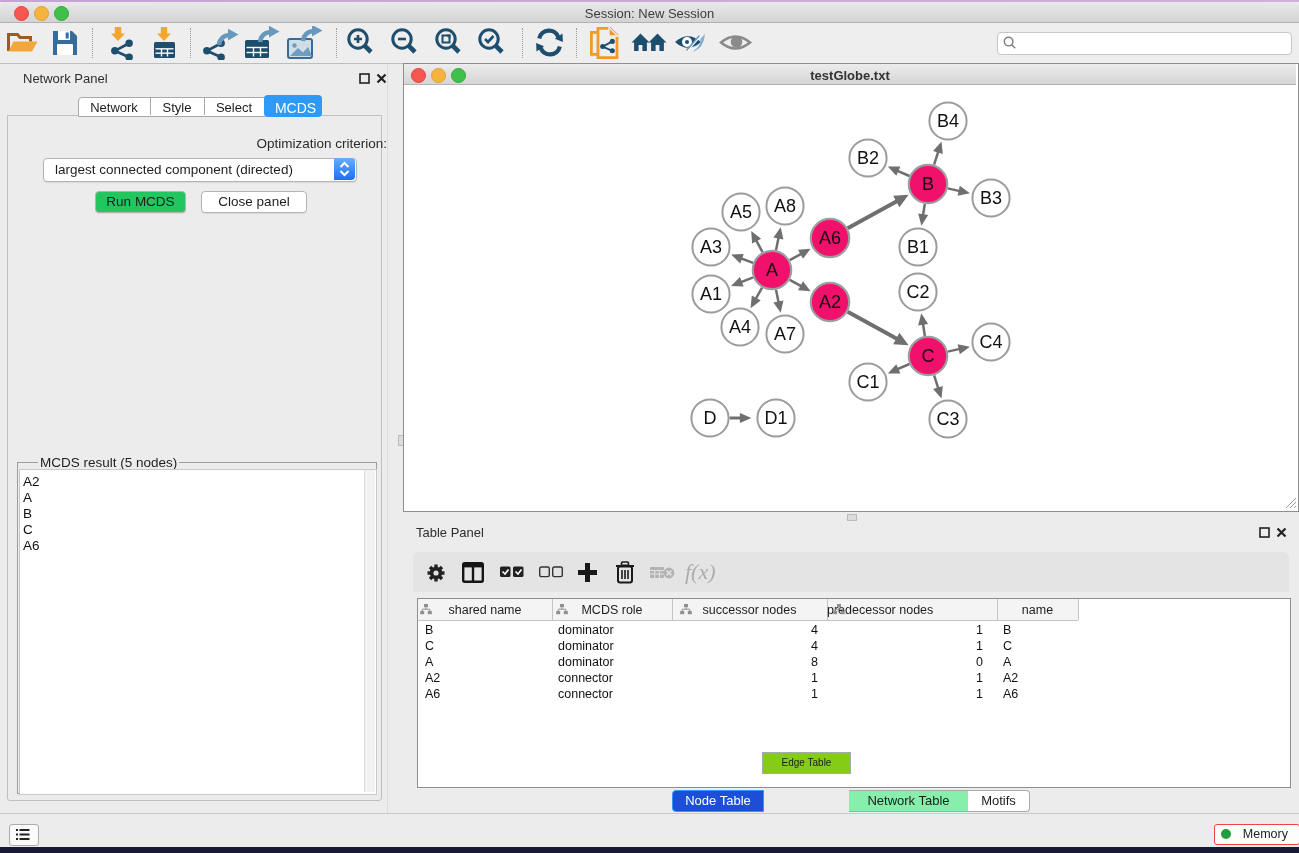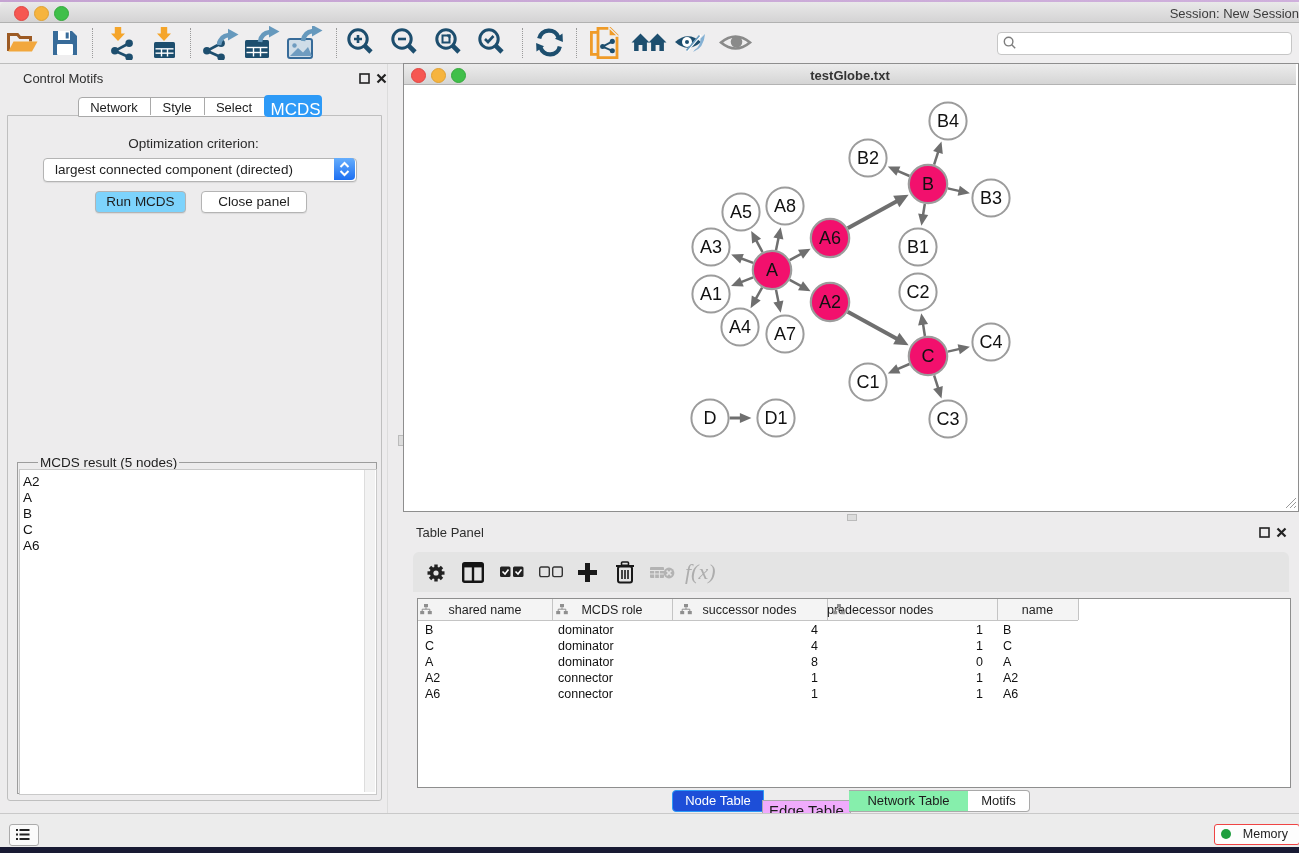--- a/index.html
+++ b/index.html
@@ -8,21 +8,21 @@
 </style></head><body>
 
 <div class="abs" style="left:0;top:0;width:1299px;height:2px;background:linear-gradient(90deg,#c5a3d2,#cfb0dc)"></div>
 
 <div class="abs" style="left:0;top:2px;width:1299px;height:845px;background:#edeced;border-radius:5px 5px 0 0"></div>
 
 <div class="abs" style="left:0;top:2px;width:1299px;height:20px;background:linear-gradient(#e9e9e9,#d4d3d4);border-bottom:1px solid #b1b1b1;border-radius:5px 5px 0 0"></div>
 <div class="tl" style="left:14px;background:#f65751;border:0.5px solid #df4643"></div>
 <div class="tl" style="left:34px;background:#f6b43e;border:0.5px solid #dfa134"></div>
 <div class="tl" style="left:54px;background:#40bf4a;border:0.5px solid #35a93d"></div>
-<div class="abs" style="left:0;top:6px;width:1299px;text-align:right;font-size:13px;color:#3c3c3c">Session: New Session</div>
+<div class="abs" style="left:0;top:6px;width:1299px;text-align:center;font-size:13px;color:#3c3c3c">Session: New Session</div>
 
 <div class="abs" style="left:0;top:23px;width:1299px;height:40px;background:#efeeef;border-bottom:1px solid #bdbdbd"></div>
 
 <svg class="abs" style="left:6px;top:28px" width="34" height="30" viewBox="0 0 34 30">
  <path d="M2.5 23 V6.5 h9 l2.5 3 h10.5 v4" fill="none" stroke="#9c5a24" stroke-width="3"></path>
  <path d="M7.5 13.5 h24 l-5.5 10 H2.3 z" fill="#f2a73d"></path>
 </svg>
 <svg class="abs" style="left:51px;top:28px" width="28" height="30" viewBox="0 0 28 30">
  <path d="M2 3 h19 l5 5 v19 H2 z" fill="#376b99"></path>
  <rect x="7" y="3" width="12" height="9" fill="#fff"></rect>
@@ -135,50 +135,50 @@
  <circle cx="5.6" cy="5.6" r="4.3" fill="none" stroke="#7d7d7d" stroke-width="1.4"></circle>
  <line x1="8.8" y1="8.8" x2="12.2" y2="12.2" stroke="#7d7d7d" stroke-width="1.4"></line>
 </svg>
 <div class="vsep" style="left:92px"></div>
 <div class="vsep" style="left:190px"></div>
 <div class="vsep" style="left:336px"></div>
 <div class="vsep" style="left:522px"></div>
 <div class="vsep" style="left:576px"></div>
 
 <div class="abs" style="left:0;top:64px;width:387px;height:749px;background:#edeced;border-right:1px solid #dcdcdc"></div>
-<div class="abs" style="left:23px;top:71px;font-size:13px;color:#2e2e2e">Control Motifs</div>
+<div class="abs" style="left:23px;top:71px;font-size:13px;color:#2e2e2e">Network Panel</div>
 <svg class="abs" style="left:359px;top:73px" width="11" height="11" viewBox="0 0 11 11">
     <rect x="1" y="1" width="9" height="9" fill="none" stroke="#222" stroke-width="1.6"></rect>
   </svg>
 <svg class="abs" style="left:376px;top:73px" width="11" height="11" viewBox="0 0 11 11">
     <path d="M1.5 1.5 L9.5 9.5 M9.5 1.5 L1.5 9.5" stroke="#222" stroke-width="2.2"></path>
   </svg>
 
 <div class="abs" style="left:7px;top:115px;width:373px;height:684px;background:#edeced;border:1px solid #bfbfbf;border-radius:0 0 3px 3px"></div>
 
 <div class="abs" style="left:78px;top:97px;width:186px;height:18px;background:#fff;border:1px solid #a9a9a9;border-radius:4px 0 0 0"></div>
 <div class="abs" style="left:150px;top:97px;width:0;height:18px;border-left:1px solid #a9a9a9"></div>
 <div class="abs" style="left:204px;top:97px;width:0;height:18px;border-left:1px solid #a9a9a9"></div>
 <div class="abs" style="left:264px;top:95px;width:58px;height:22px;background:#2d9af7;border-radius:4px"></div>
 <div class="abs" style="left:78px;top:100px;width:72px;text-align:center;font-size:13px;color:#1c1c1c">Network</div>
 <div class="abs" style="left:150px;top:100px;width:54px;text-align:center;font-size:13px;color:#1c1c1c">Style</div>
 <div class="abs" style="left:204px;top:100px;width:60px;text-align:center;font-size:13px;color:#1c1c1c">Select</div>
-<div class="abs" style="left:264px;top:100px;width:63px;text-align:center;font-size:17px;color:#fff">MCDS</div>
-
-<div class="abs" style="left:0;top:136px;width:387px;text-align:center;font-size:13.5px;color:#2a2a2a">Optimization criterion:</div>
+<div class="abs" style="left:264px;top:100px;width:63px;text-align:center;font-size:14px;color:#fff">MCDS</div>
+
+<div class="abs" style="left:0;top:136px;width:387px;text-align:right;font-size:13.5px;color:#2a2a2a">Optimization criterion:</div>
 
 <div class="abs" style="left:43px;top:158px;width:312px;height:22px;background:#fff;border:1px solid #b4b4b4;border-radius:4px;box-shadow:0 1px 1px rgba(0,0,0,.08)"></div>
 <div class="abs" style="left:55px;top:162px;font-size:13.5px;color:#1e1e1e">largest connected component (directed)</div>
 <div class="abs" style="left:334px;top:158px;width:21px;height:22px;background:linear-gradient(#66aefd,#1d6ff2);border-radius:0 4px 4px 0"></div>
 <svg class="abs" style="left:338px;top:161px" width="13" height="16" viewBox="0 0 13 16">
  <path d="M2.5 6 L6.5 2 L10.5 6" fill="none" stroke="#fff" stroke-width="2"></path>
  <path d="M2.5 10 L6.5 14 L10.5 10" fill="none" stroke="#fff" stroke-width="2"></path>
 </svg>
 
-<div class="abs" style="left:95px;top:191px;width:89px;height:20px;background:#7dd3fc;border:1px solid #b4b4b4;border-radius:4px;box-shadow:0 1px 1px rgba(0,0,0,.08);text-align:center;font-size:13.5px;color:#1e1e1e;line-height:19px">Run MCDS</div>
+<div class="abs" style="left:95px;top:191px;width:89px;height:20px;background:#22c55e;border:1px solid #b4b4b4;border-radius:4px;box-shadow:0 1px 1px rgba(0,0,0,.08);text-align:center;font-size:13.5px;color:#1e1e1e;line-height:19px">Run MCDS</div>
 <div class="abs" style="left:201px;top:191px;width:104px;height:20px;background:#fff;border:1px solid #b4b4b4;border-radius:4px;box-shadow:0 1px 1px rgba(0,0,0,.08);text-align:center;font-size:13.5px;color:#1e1e1e;line-height:19px">Close panel</div>
 
 <fieldset class="abs" style="left:17px;top:455px;width:358px;height:337px;margin:0;padding:0;border:1px solid #9d9d9d;border-radius:0">
 <legend style="margin-left:20px;padding:0 2px;font-size:13.5px;color:#1e1e1e">MCDS result (5 nodes)</legend>
 </fieldset>
 <div class="abs" style="left:19px;top:469px;width:356px;height:324px;background:#fff;border:1px solid #c9c9c9"></div>
 <div class="abs" style="left:364px;top:470px;width:10px;height:322px;background:#f2f2f2;border-left:1px solid #ddd"></div>
 <div class="abs" style="left:23px;top:474px;font-size:13.5px;color:#111;line-height:16px">A2<br>A<br>B<br>C<br>A6</div>
 
 <div class="abs" style="left:398px;top:435px;width:5px;height:9px;background:#dcdcdc;border:1px solid #bbb"></div>
@@ -403,21 +403,21 @@
 <div class="abs" style="left:718px;top:671px;width:100px;text-align:right;font-size:12.5px;color:#111">1</div>
 <div class="abs" style="left:883px;top:671px;width:100px;text-align:right;font-size:12.5px;color:#111">1</div>
 <div class="abs" style="left:1003px;top:671px;font-size:12.5px;color:#111">A2</div>
 <div class="abs" style="left:425px;top:687px;font-size:12.5px;color:#111">A6</div>
 <div class="abs" style="left:558px;top:687px;font-size:12.5px;color:#111">connector</div>
 <div class="abs" style="left:718px;top:687px;width:100px;text-align:right;font-size:12.5px;color:#111">1</div>
 <div class="abs" style="left:883px;top:687px;width:100px;text-align:right;font-size:12.5px;color:#111">1</div>
 <div class="abs" style="left:1003px;top:687px;font-size:12.5px;color:#111">A6</div>
 
 <div class="abs" style="left:672px;top:790px;width:90px;height:20px;background:#1d4ed8;border:1px solid #2d9af7;border-radius:4px 0 0 4px;text-align:center;font-size:13px;color:#fff;line-height:19px">Node Table</div>
-<div class="abs" style="left:762px;top:800px;width:87px;height:20px;background:#f0abfc;border:1px solid #a9a9a9;text-align:center;font-size:15px;color:#1c1c1c;line-height:19px">Edge Table</div>
+<div class="abs" style="left:762px;top:752px;width:87px;height:20px;background:#84cc16;border:1px solid #a9a9a9;text-align:center;font-size:10px;color:#1c1c1c;line-height:19px">Edge Table</div>
 <div class="abs" style="left:849px;top:790px;width:119px;height:20px;background:#86efac;border:1px solid #a9a9a9;border-left:none;text-align:center;font-size:13px;color:#1c1c1c;line-height:19px">Network Table</div>
 <div class="abs" style="left:968px;top:790px;width:61px;height:20px;background:#fff;border:1px solid #a9a9a9;border-left:none;border-radius:0 4px 4px 0;text-align:center;font-size:13px;color:#1c1c1c;line-height:19px">Motifs</div>
 
 <div class="abs" style="left:0;top:813px;width:1299px;height:34px;background:#ececec;border-top:1px solid #c9c9c9"></div>
 <div class="abs" style="left:9px;top:824px;width:28px;height:20px;background:#fafafa;border:1px solid #ababab;border-radius:3px"></div>
 <svg class="abs" style="left:16px;top:829px" width="14" height="11" viewBox="0 0 14 11">
  <g fill="#222">
       <rect x="0" y="0" width="2" height="2"></rect>
       <rect x="0" y="4.5" width="2" height="2"></rect>
       <rect x="0" y="9" width="2" height="2"></rect>

